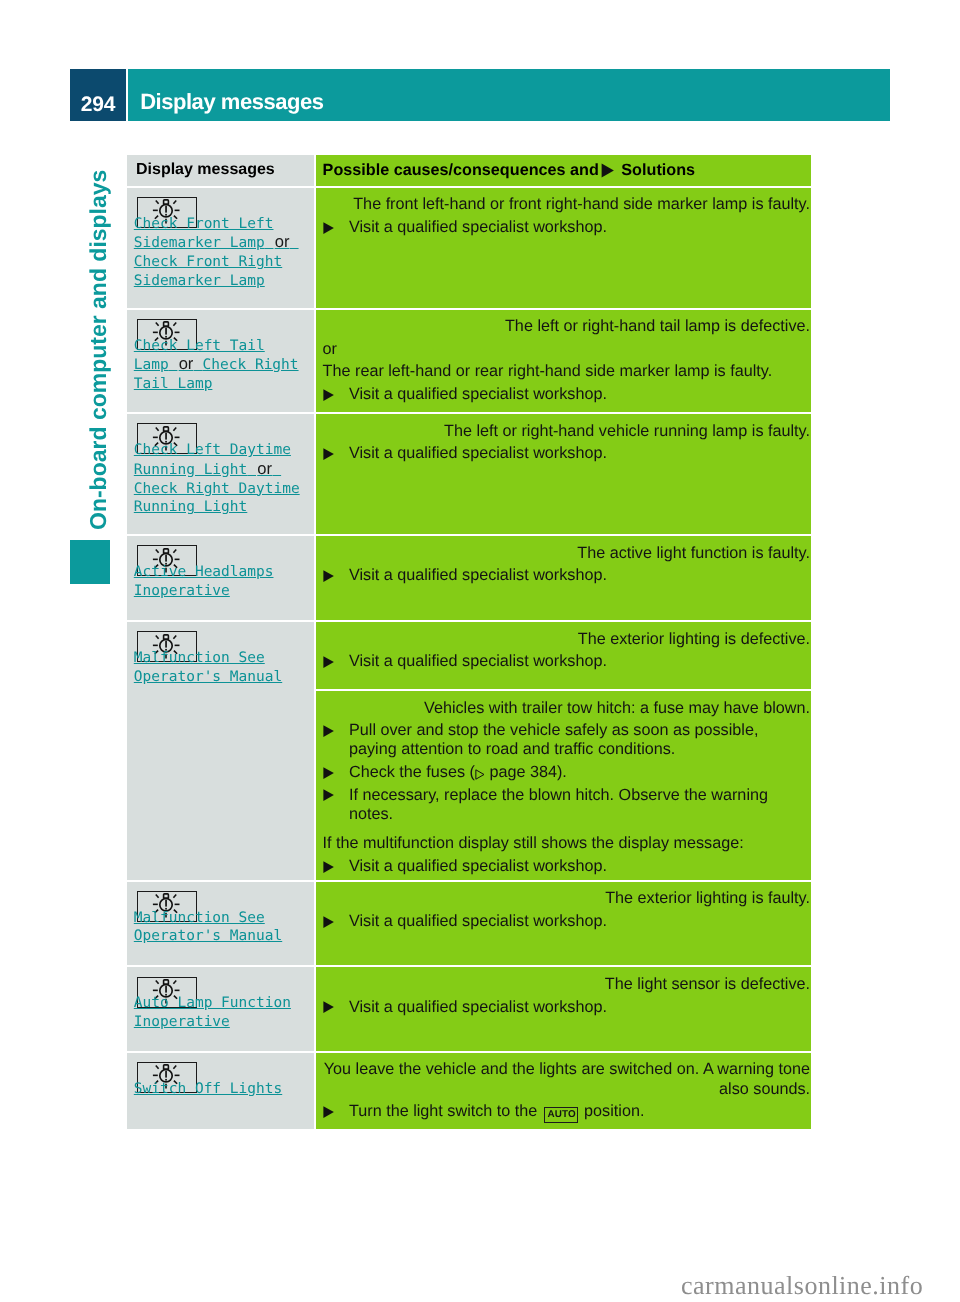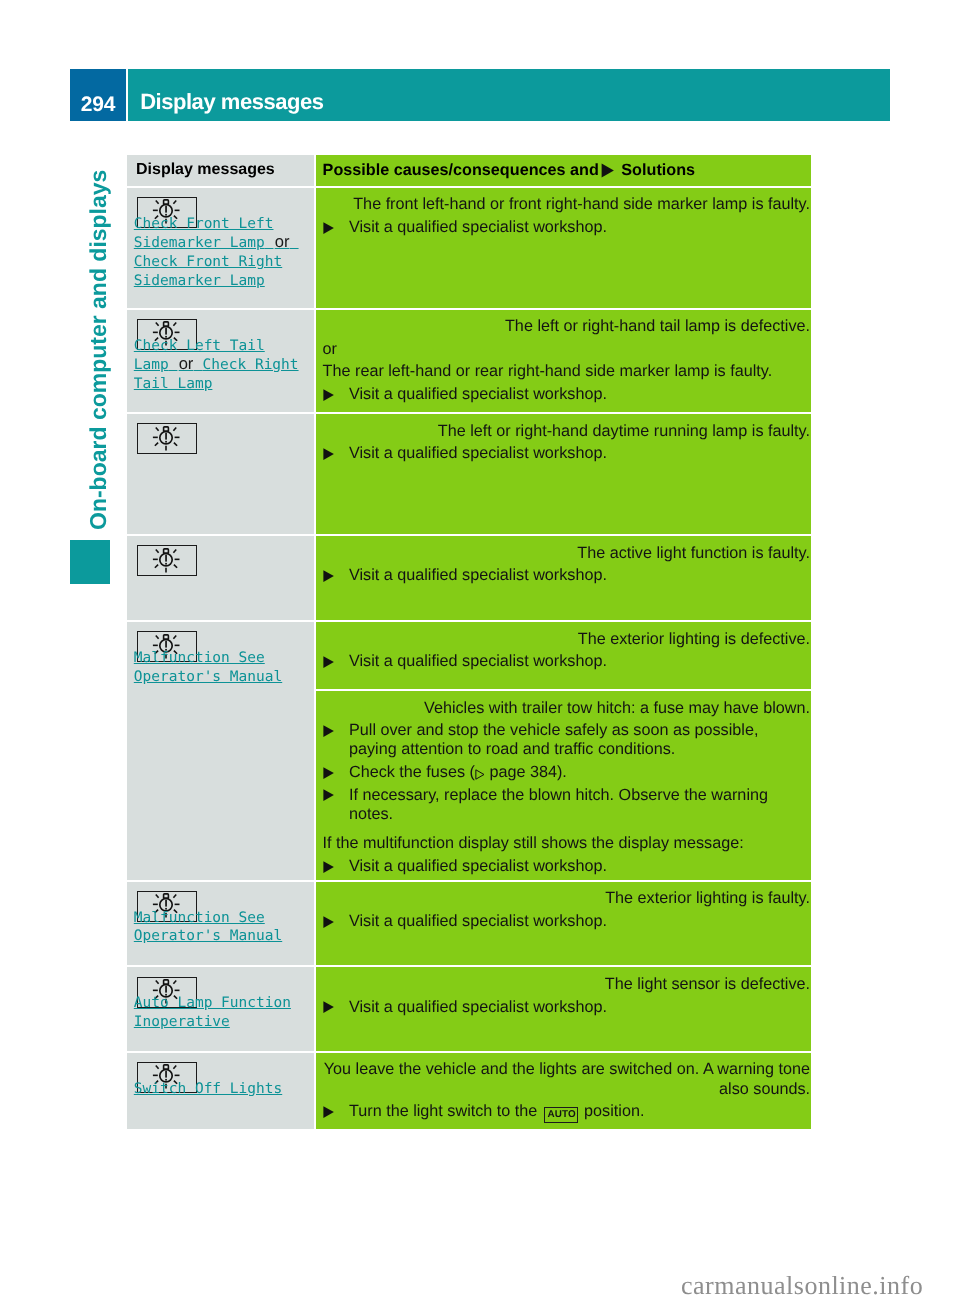--- a/index.html
+++ b/index.html
@@ -4,21 +4,21 @@
 <title>Display messages</title>
 <style>
   html,body{margin:0;padding:0;}
   body{width:960px;height:1302px;background:#ffffff;-webkit-font-smoothing:antialiased;text-rendering:geometricPrecision;
        font-family:"Liberation Sans",sans-serif;
        position:relative;overflow:hidden;}
   .page{position:absolute;left:0;top:0;width:960px;height:1302px;}
 
   
   .hdr{position:absolute;left:70px;top:69px;width:820px;height:52px;}
-  .hdr-num{position:absolute;left:0;top:0;width:56px;height:52px;background:#0369a1;}
+  .hdr-num{position:absolute;left:0;top:0;width:56px;height:52px;background:#0c4a6e;}
   .hdr-num span{position:absolute;left:0;top:0;width:56px;height:52px;
        display:flex;align-items:flex-end;justify-content:center;padding-bottom:9.2px;
        box-sizing:border-box;line-height:15px;
        color:#fff;font-weight:bold;font-size:21px;letter-spacing:-0.2px;}
   .hdr-title{position:absolute;left:58px;top:0;width:762px;height:52px;background:#0c9a9c;}
   .hdr-title span{position:absolute;left:12.2px;top:0;height:52px;display:flex;align-items:flex-end;
        padding-bottom:10.7px;box-sizing:border-box;line-height:16.5px;
        color:#fff;font-weight:bold;font-size:22px;letter-spacing:-0.47px;}
 
   
@@ -193,24 +193,27 @@
                 <path d="M16.9 14.35 H21.8"></path>
                 <path d="M43.5 14.35 H38.6"></path>
                 <path d="M30.0 22.7 V27.6"></path>
                 <path d="M19.8 4.5 L22.6 7.7"></path>
                 <path d="M40.2 4.5 L37.4 7.7"></path>
                 <path d="M18.9 22.8 L22.1 19.6"></path>
                 <path d="M41.1 22.8 L37.9 19.6"></path>
               </g>
             </svg>
           </span>
-        </div>
-        <div class="c2">
-          <div class="sub">
-            <p class="p">The left or right-hand daytime running lamp is faulty.</p>
+          <span class="msg"><span>Check Left Daytime</span>
+<span>Running Light</span> <span class="or">or</span> <span>Check Right Daytime</span>
+<span>Running Light</span></span>
+        </div>
+        <div class="c2">
+          <div class="sub">
+            <p class="p">The left or right-hand vehicle running lamp is faulty.</p>
             <div class="bullet">
               <span class="tri">
                 <svg width="11.4" height="12.2" viewBox="0 0 11.4 12.2">
                   <path d="M0.35 0.3 L10.9 6.1 L0.35 11.9 Z" fill="#111"></path>
                 </svg>
               </span>
               <span class="btxt">Visit a qualified specialist workshop.</span>
             </div>
           </div>
         </div>
@@ -227,20 +230,22 @@
                 <path d="M16.9 14.35 H21.8"></path>
                 <path d="M43.5 14.35 H38.6"></path>
                 <path d="M30.0 22.7 V27.6"></path>
                 <path d="M19.8 4.5 L22.6 7.7"></path>
                 <path d="M40.2 4.5 L37.4 7.7"></path>
                 <path d="M18.9 22.8 L22.1 19.6"></path>
                 <path d="M41.1 22.8 L37.9 19.6"></path>
               </g>
             </svg>
           </span>
+          <span class="msg"><span>Active Headlamps</span>
+<span>Inoperative</span></span>
         </div>
         <div class="c2">
           <div class="sub">
             <p class="p">The active light function is faulty.</p>
             <div class="bullet">
               <span class="tri">
                 <svg width="11.4" height="12.2" viewBox="0 0 11.4 12.2">
                   <path d="M0.35 0.3 L10.9 6.1 L0.35 11.9 Z" fill="#111"></path>
                 </svg>
               </span>

